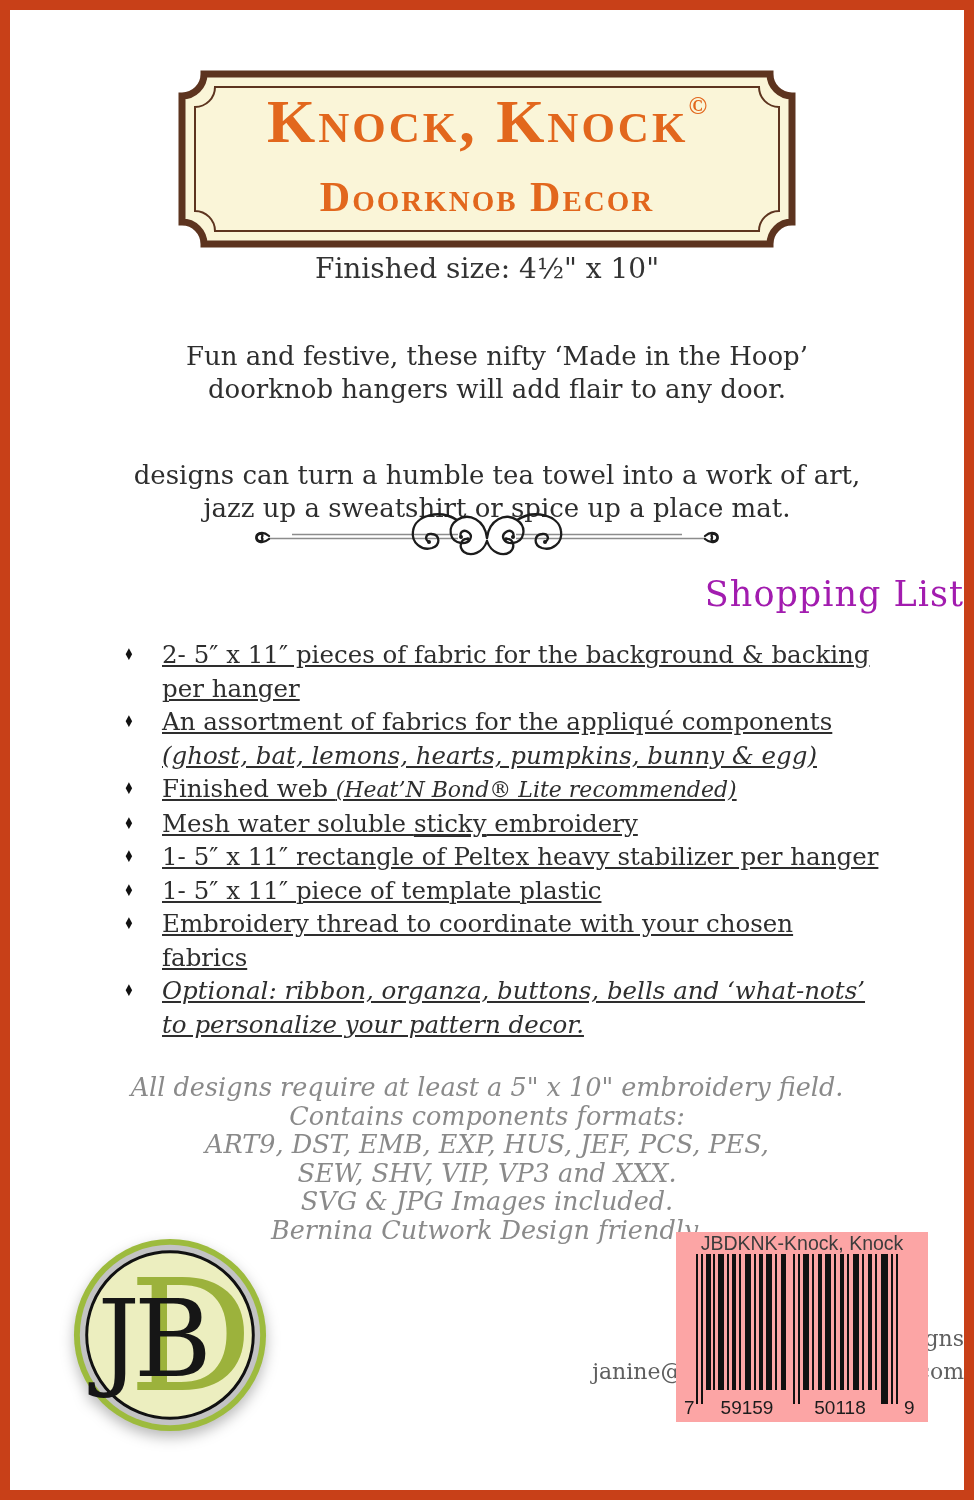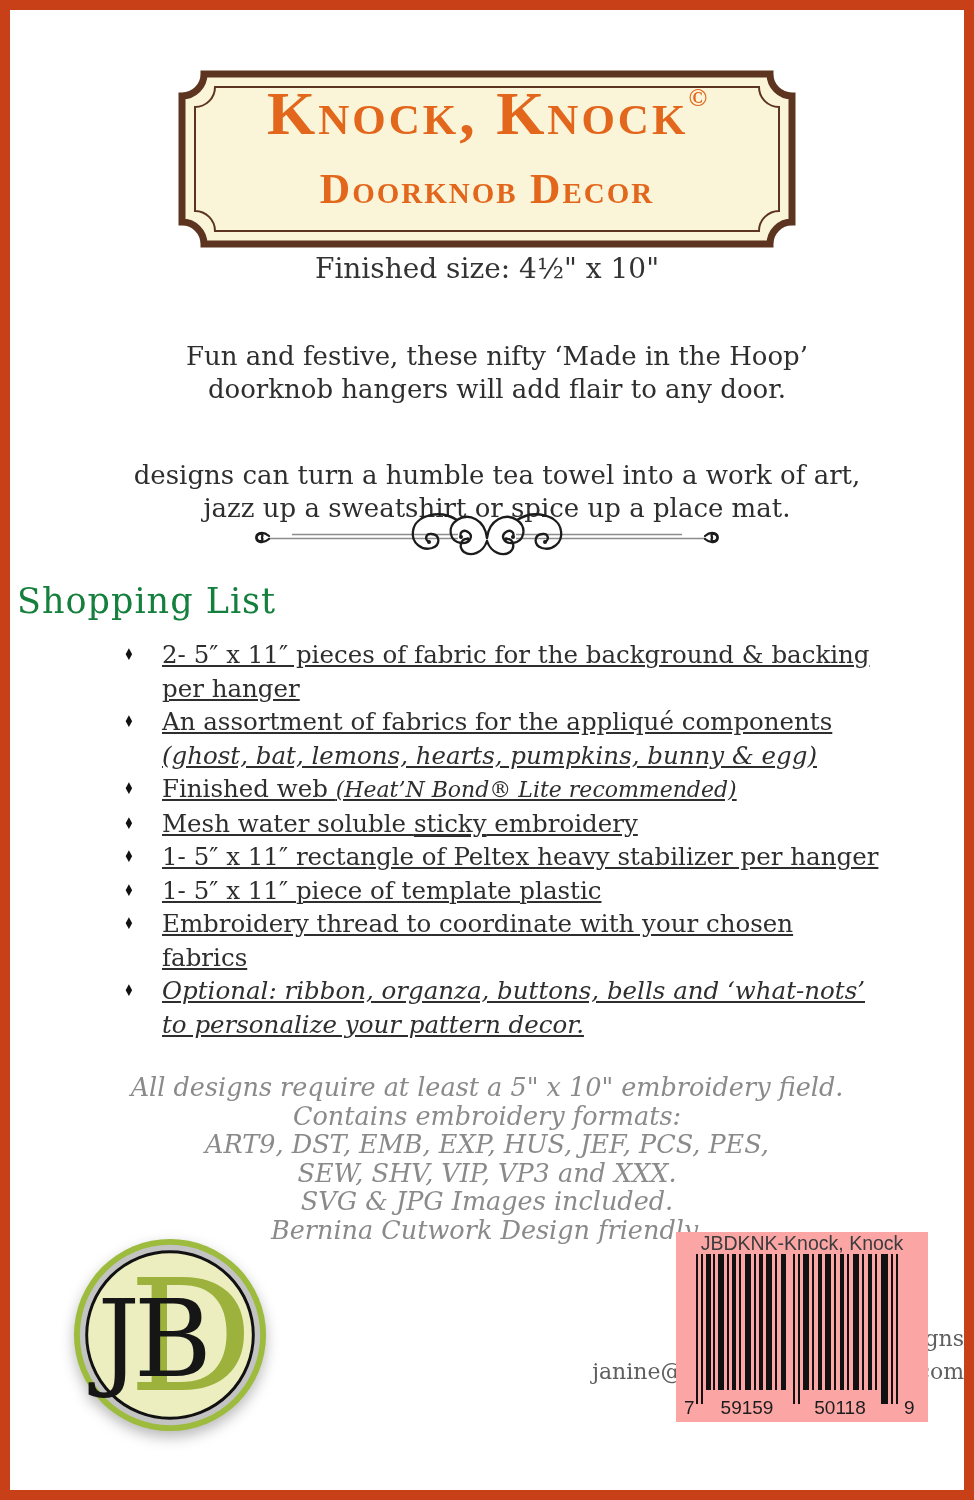--- a/index.html
+++ b/index.html
@@ -11,21 +11,21 @@
   .page {
     position:absolute; inset:0;
     border:10px solid #c84018;
     background:#ffffff;
     overflow:hidden;
   }
 
   
   .banner { position:absolute; top:60px; left:50%; transform:translateX(-50%); width:618px; height:178px; }
   .banner .plaque { position:absolute; inset:0; }
-  .banner-text { position:relative; text-align:center; padding-top:12px; }
+  .banner-text { position:relative; text-align:center; padding-top:20px; }
   .banner-title {
     font-family:"Liberation Serif", serif;
     font-variant:small-caps; font-weight:600;
     font-size:62px; line-height:1; letter-spacing:3px;
     color:#e2671d; white-space:nowrap;
   }
   .banner-title sup { font-size:25px; vertical-align:28px; letter-spacing:0; }
   .banner-sub {
     font-family:"Liberation Serif", serif;
     font-variant:small-caps; font-weight:600;
@@ -41,23 +41,23 @@
   .para {
     position:absolute; left:0; width:100%; margin:10px;
     text-align:center; font-size:26px; line-height:33px; color:#2e2e2e;
   }
   .para-1 { top:320px; }
   .para-2 { top:406px; }
 
   .divider { position:absolute; top:498px; left:0; width:100%; text-align:center; }
 
   .shopping-heading {
-    position:absolute; top:564px; left:0; width:100%; margin:7px;
-    text-align:left; font-size:35px; font-weight:normal;
-    letter-spacing:1px; color:#15803d;
+    position:absolute; top:564px; left:0; width:100%; margin:0;
+    text-align:right; font-size:35px; font-weight:normal;
+    letter-spacing:1px; color:#a21caf;
   }
 
   .shopping-list {
     position:absolute; top:628px; left:108px; width:764px;
     margin:0; padding:0; list-style:none;
     font-size:24.5px; line-height:33.5px; color:#2e2e2e;
   }
   .shopping-list li { display:flex; }
   .bullet {
     flex:0 0 36px; width:36px; padding-left:8px;
@@ -185,21 +185,21 @@
       <span class="li-body"><span>Embroidery thread to coordinate with your chosen fabrics</span></span>
     </li>
     <li>
       <span class="bullet">♦</span>
       <span class="li-body"><em>Optional: ribbon, organza, buttons, bells and ‘what-nots’ to personalize your pattern decor.</em></span>
     </li>
   </ul>
 
   <div class="formats">
     <span>All designs require at least a 5" x 10" embroidery field.</span><br>
-    <span>Contains embroidery formats:</span><br>
+    <span>Contains components formats:</span><br>
     <span>ART9, DST, EMB, EXP, HUS, JEF, PCS, PES,</span><br>
     <span>SEW, SHV, VIP, VP3 and XXX.</span><br>
     <span>SVG &amp; JPG Images included.</span><br>
     <span>Bernina Cutwork Design friendly.</span>
   </div>
 
   <div class="logo">
     <svg viewBox="0 0 200 200" width="196" height="196" aria-hidden="true">
       <circle cx="100" cy="100" r="98" fill="#9dbb3d"></circle>
       <circle cx="100" cy="100" r="92" fill="#c3c3c3"></circle>

